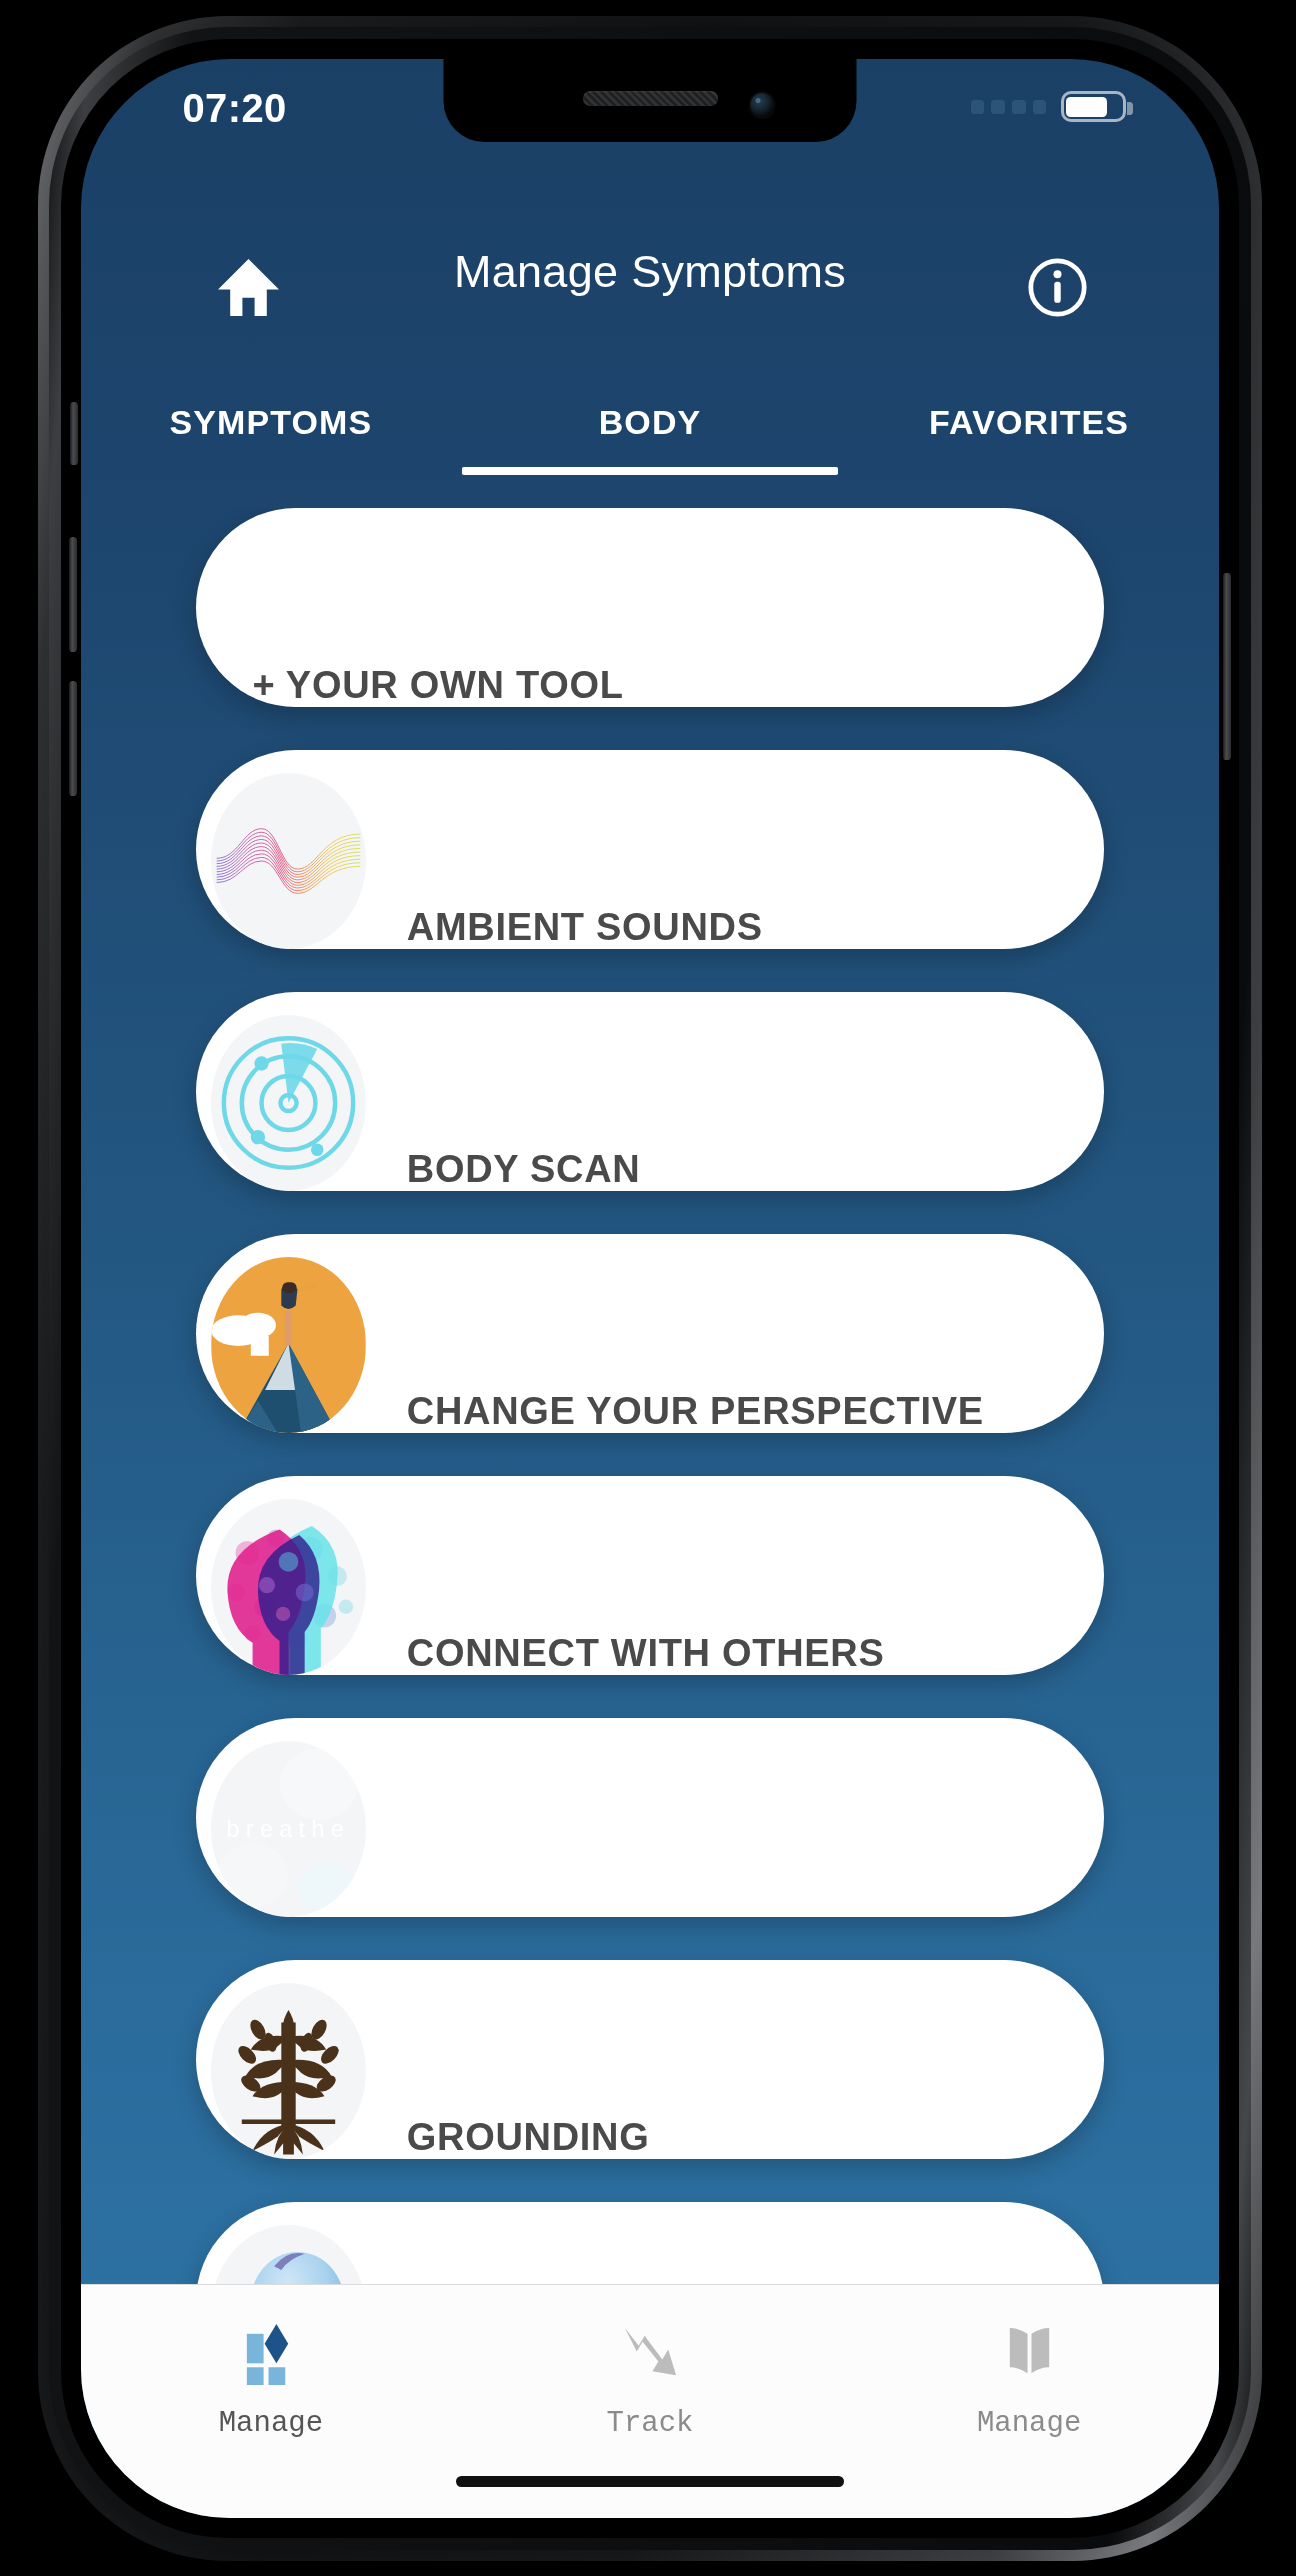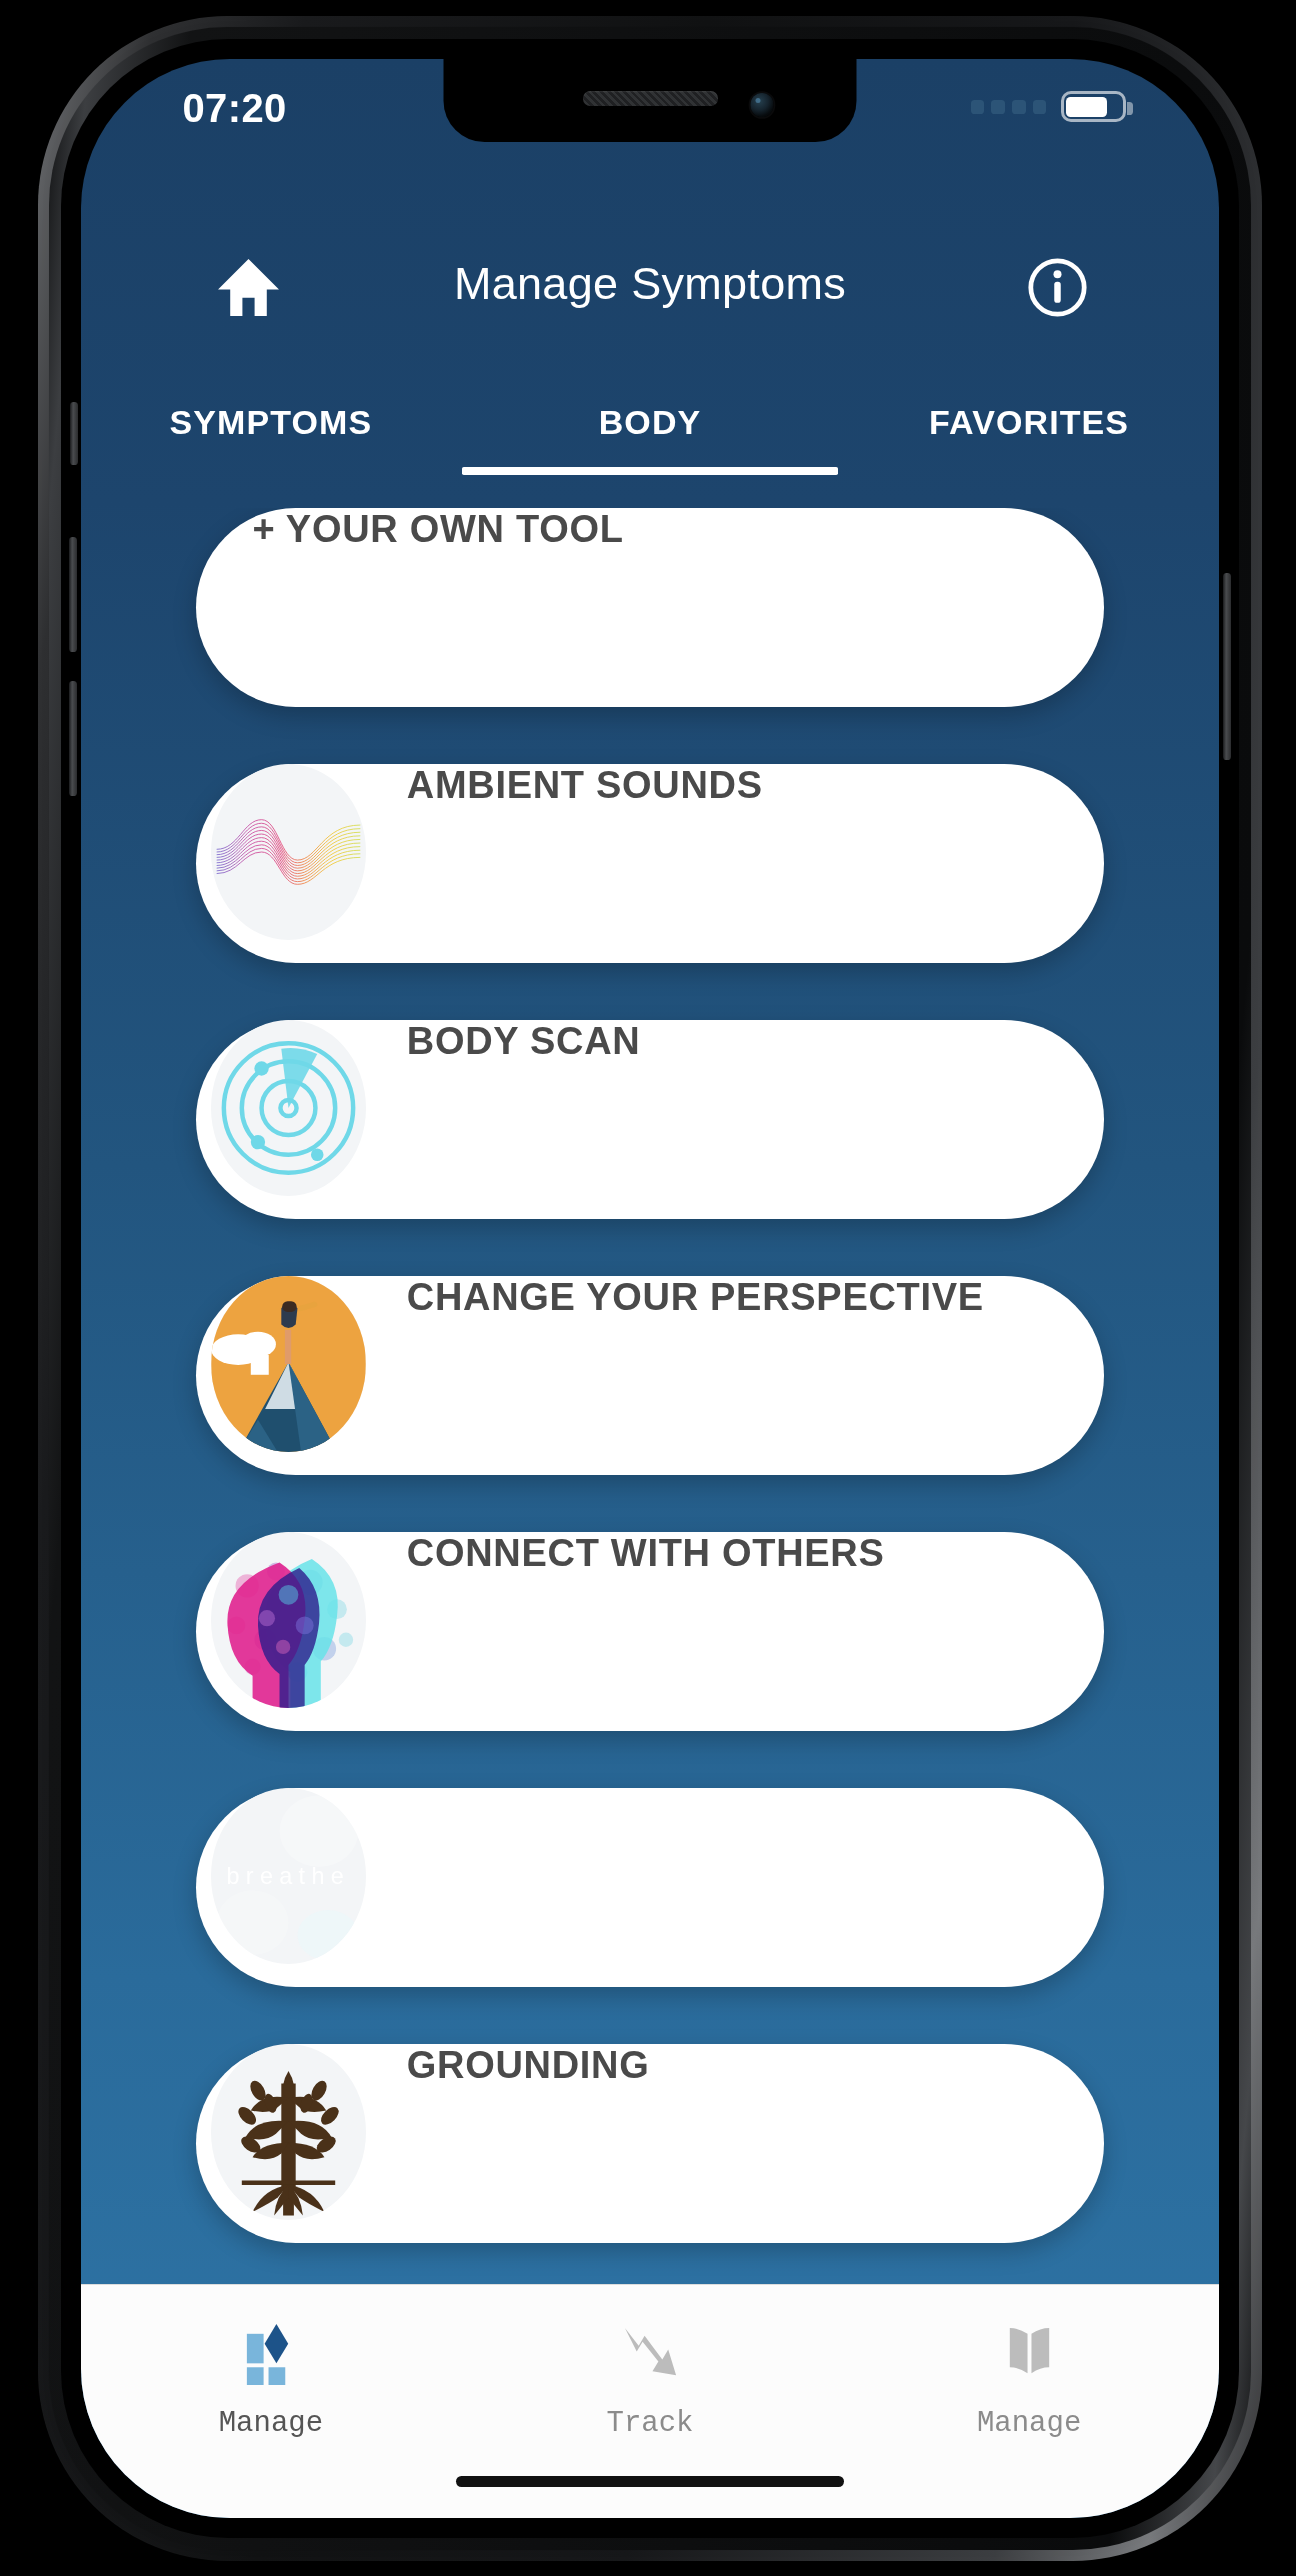--- a/index.html
+++ b/index.html
@@ -85,21 +85,21 @@
   .battery::after{
     content:""; position:absolute; right:-10.8px; top:8px; width:6.3px; height:12.6px;
     border-radius:0 3.6px 3.6px 0; background:rgba(255,255,255,.45);
   }
   .batt-fill{ height:100%; width:75%; background:#fff; border-radius:4.5px; }
 
   
   .header{ position:absolute; left:0; top:171px; width:100%; height:117px; z-index:20; }
   .hdr-title{
     position:absolute; left:0; right:0; top:16px; text-align:center;
-    color:#fff; font-size:45px; font-weight:400; letter-spacing:0.3px;margin-top:12px;
+    color:#fff; font-size:45px; font-weight:400; letter-spacing:0.3px;
   }
   .home-icon{ position:absolute; left:135px; top:25px; width:65px; height:65px; cursor:pointer; }
   .info-icon{ position:absolute; right:131px; top:27px; width:61px; height:61px; cursor:pointer; }
 
   
   .tabs{ position:absolute; left:0; top:331px; width:100%; height:99px; display:flex; z-index:20; }
   .tab{
     flex:1; display:flex; flex-direction:column; align-items:center; justify-content:flex-start;
     padding-top:12.6px; cursor:pointer;
   }
@@ -107,23 +107,23 @@
   .tab .ul{ margin-top:25px; width:0; height:8px; background:#fff; border-radius:1.8px; }
   .tab.active .ul{ width:376px; }
 
   
   .list{
     position:absolute; left:0; top:449px; width:100%; bottom:0;
     padding:0 115px; overflow:hidden; z-index:10;
   }
   .card{
     position:relative; width:100%; height:199px; background:#fff;
-    border-radius:100px; margin-bottom:57px;
+    border-radius:100px; margin-bottom:43px;
     box-shadow:0 9px 23.4px rgba(0,0,0,.22);
-    display:flex; align-items:flex-start; cursor:pointer;
+    display:flex; align-items:flex-end; cursor:pointer;
   }
   .card.plain{ padding-left:56px; }
   .card .thumb{
     width:155px; height:176px; border-radius:50%;
     margin-left:14.4px; flex:0 0 auto; overflow:hidden; position:relative;
     background:#f3f5f7;
   }
   .card .label{
     color:#4a4a4a; font-size:38px; font-weight:600; letter-spacing:0.7px;
     margin-left:41px; white-space:nowrap;

